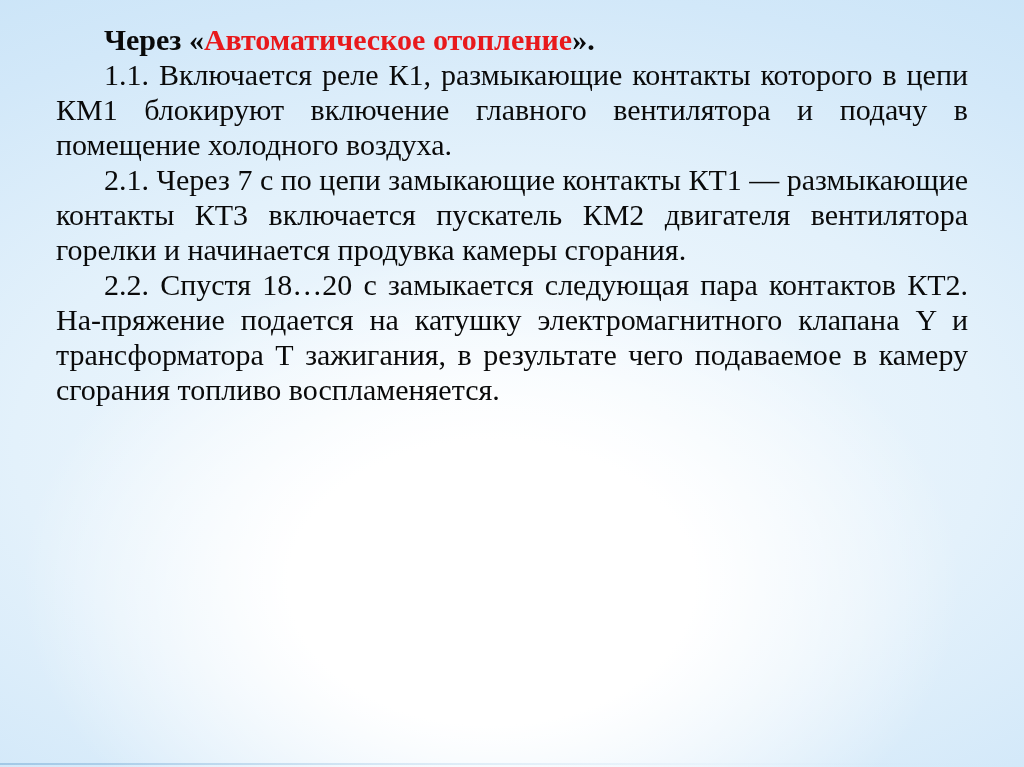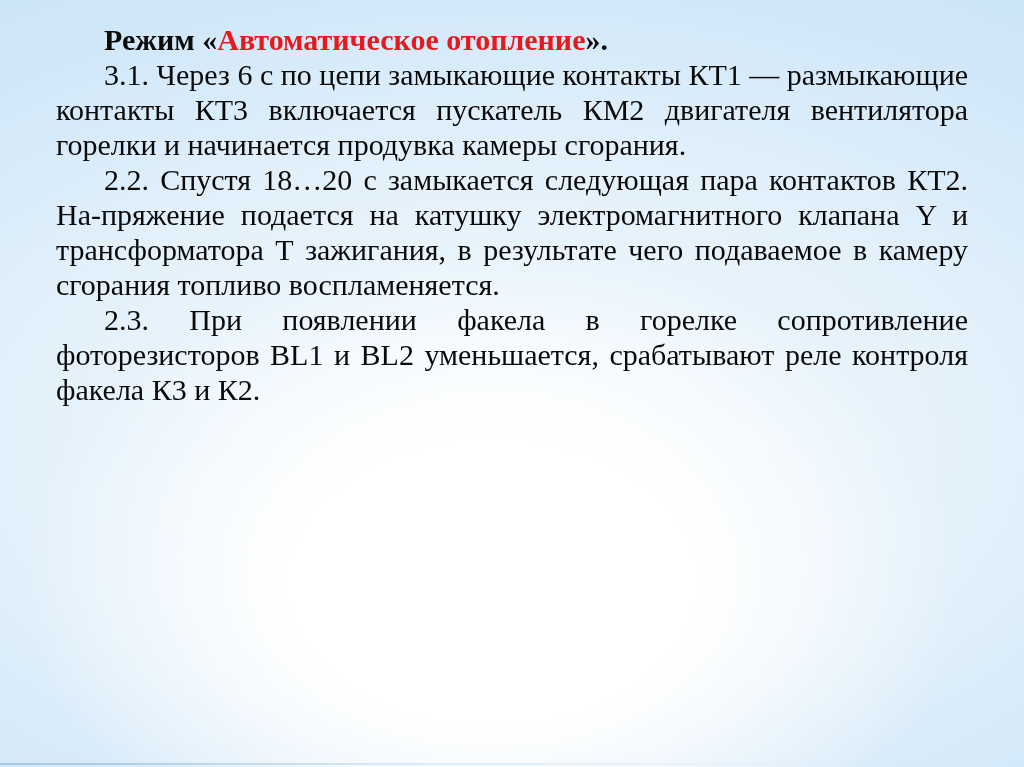--- a/index.html
+++ b/index.html
@@ -47,28 +47,28 @@
       rgba(190,220,243,0.12) 70%,
       rgba(190,220,243,0) 100%);
   }
 </style>
 </head>
 <body>
 
 <div class="stage">
   <div class="slide-text">
 
-    <p class="para title-line"><span class="bold">Режим «</span><span class="bold" style="color: rgb(232, 25, 28); margin-top: 12px;">Автоматическое отопление</span><span class="bold">».</span></p>
+    <p class="para title-line"><span class="bold">Через «</span><span class="bold" style="color: rgb(232, 25, 28); margin-top: 12px;">Автоматическое отопление</span><span class="bold">».</span></p>
+
+
+    <p class="para"><span class="bold"></span><span>1.1. Включается реле К1, размыкающие контакты которого в цепи КМ1 блокируют включение главного вентилятора и подачу в помещение холодного воздуха.</span></p>
 
 
 
-
-
-    <p class="para"><span class="bold"></span><span>3.1. Через 6 с по цепи замыкающие контакты КТ1 — размыкающие контакты КТ3 включается пускатель КМ2 двигателя вентилятора горелки и начинается продувка камеры сгорания.</span></p>
+    <p class="para"><span class="bold"></span><span>2.1. Через 7 с по цепи замыкающие контакты КТ1 — размыкающие контакты КТ3 включается пускатель КМ2 двигателя вентилятора горелки и начинается продувка камеры сгорания.</span></p>
 
     <p class="para"><span class="bold"></span><span>2.2. Спустя 18…20 с замыкается следующая пара контактов КТ2. На-пряжение подается на катушку электромагнитного клапана Y и трансформатора Т зажигания, в результате чего подаваемое в камеру сгорания топливо воспламеняется.</span></p>
 
-    <p class="para"><span class="bold"></span><span>2.3. При появлении факела в горелке сопротивление фоторезисторов BL1 и BL2 уменьшается, срабатывают реле контроля факела К3 и К2.</span></p>
 
   </div>
 
   <div class="bottom-line"></div>
 </div>
 
 </body></html>

